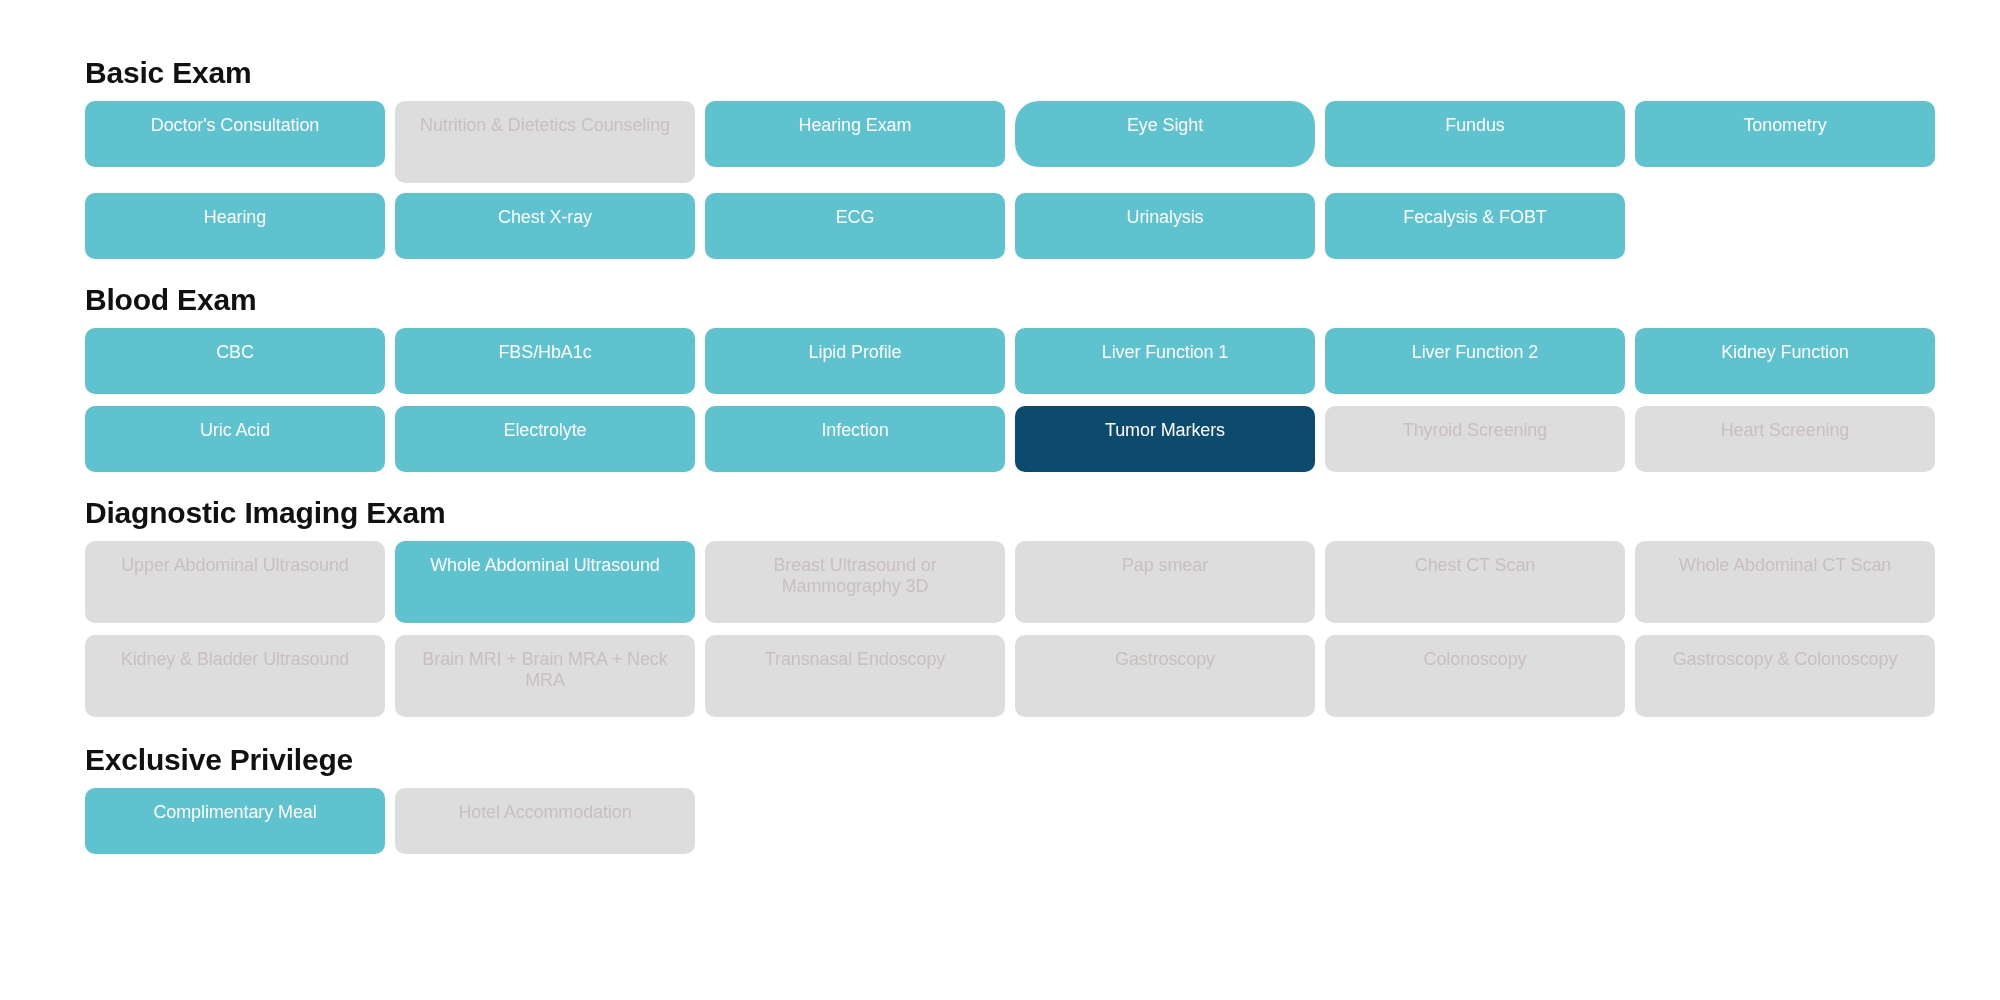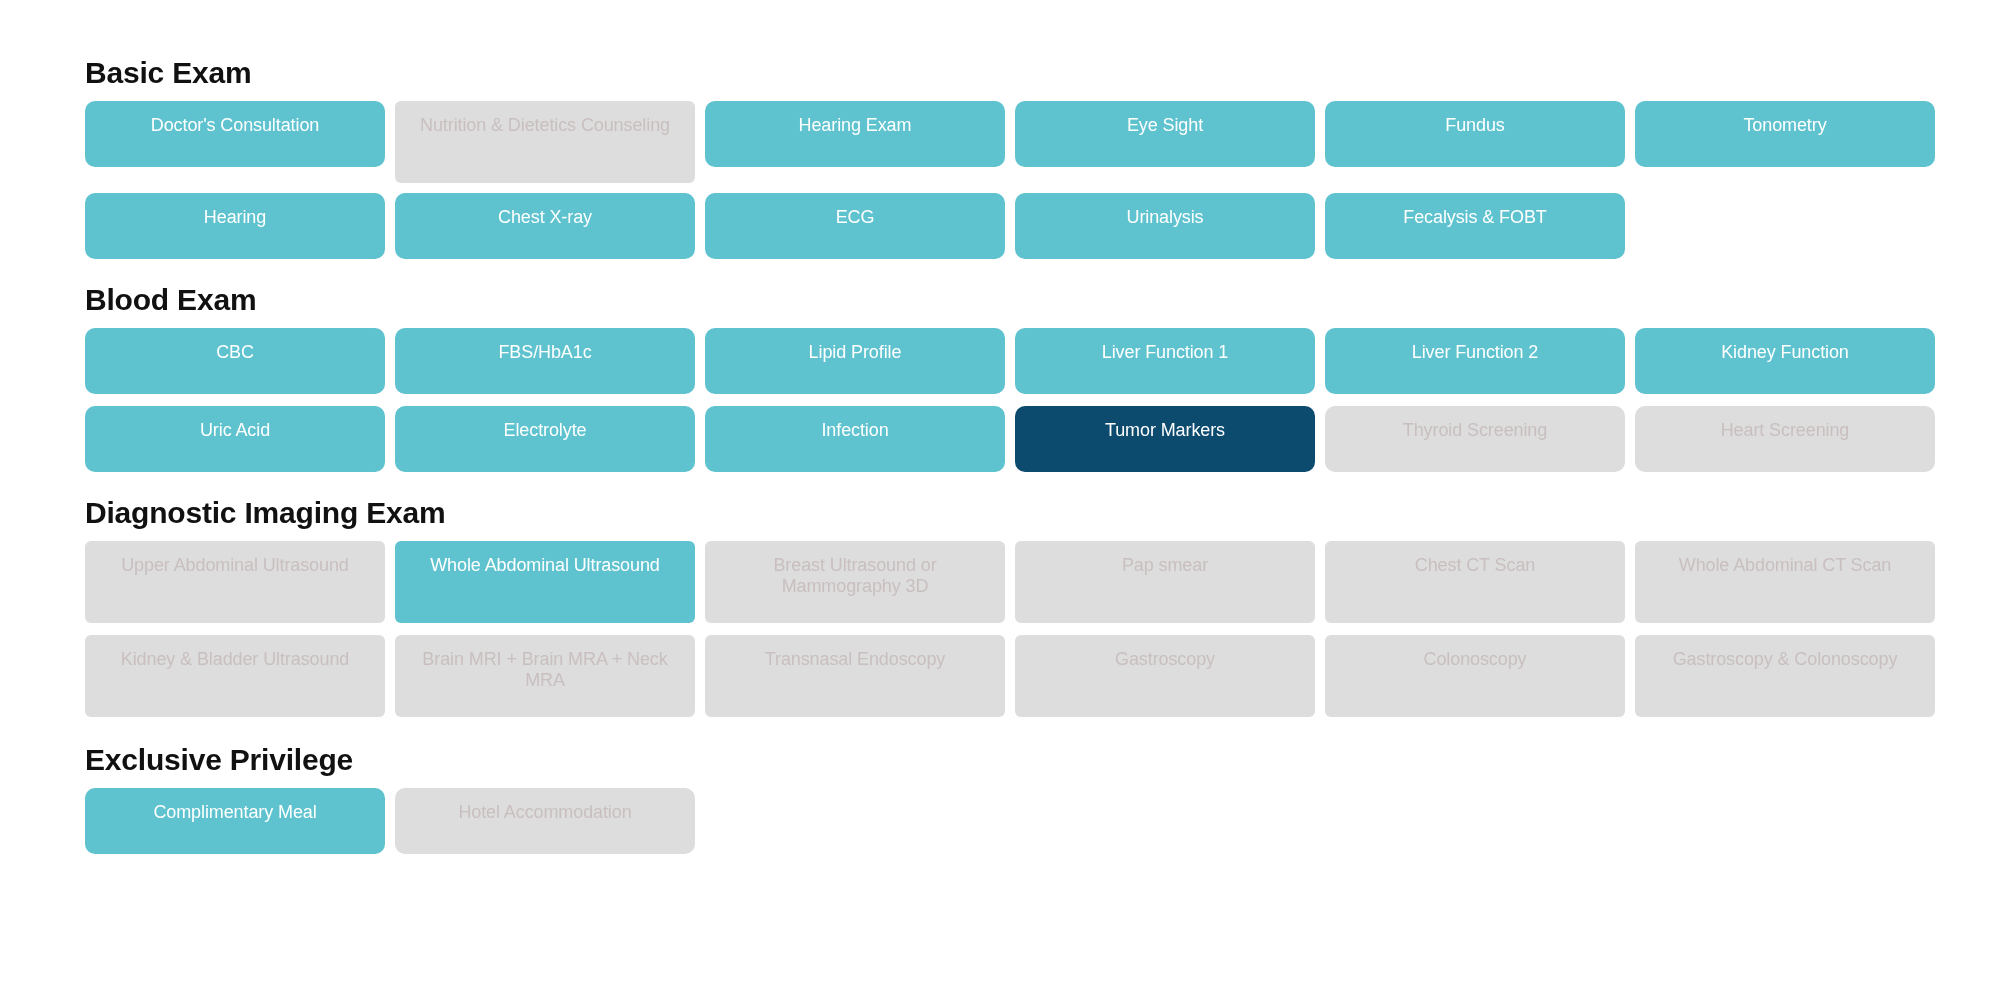--- a/index.html
+++ b/index.html
@@ -52,21 +52,20 @@
     justify-content: center;
     text-align: center;
     padding: 14px 14px;
     font-size: 18px;
     line-height: 1.18;
     letter-spacing: -0.1px;
     user-select: none;
   }
   .pill.two-line {
     min-height: 82px;
-    border-radius: 6px;
   }
   .pill.included {
     background: #5ec3cf;
     color: #ffffff;
   }
   .pill.excluded {
     background: #dddddd;
     color: #c9bfbf;
   }
   
@@ -88,21 +87,21 @@
         <div class="grid">
           <div class="pill included" style="background: rgb(94, 195, 207); color: rgb(255, 255, 255);">
             <span>Doctor's Consultation</span>
           </div>
           <div class="pill excluded two-line" style="background: rgb(221, 221, 221); color: rgb(201, 191, 191);">
             <span>Nutrition &amp; Dietetics Counseling</span>
           </div>
           <div class="pill included" style="background: rgb(94, 195, 207); color: rgb(255, 255, 255);">
             <span>Hearing Exam</span>
           </div>
-          <div class="pill included" style="background: rgb(94, 195, 207); color: rgb(255, 255, 255);">
+          <div class="pill included" style="background: rgb(94, 195, 207); color: rgb(255, 255, 255); border-radius: 24px;">
             <span>Eye Sight</span>
           </div>
           <div class="pill included" style="background: rgb(94, 195, 207); color: rgb(255, 255, 255);">
             <span>Fundus</span>
           </div>
           <div class="pill included" style="background: rgb(94, 195, 207); color: rgb(255, 255, 255);">
             <span>Tonometry</span>
           </div>
           <div class="pill included" style="background: rgb(94, 195, 207); color: rgb(255, 255, 255);">
             <span>Hearing</span>

